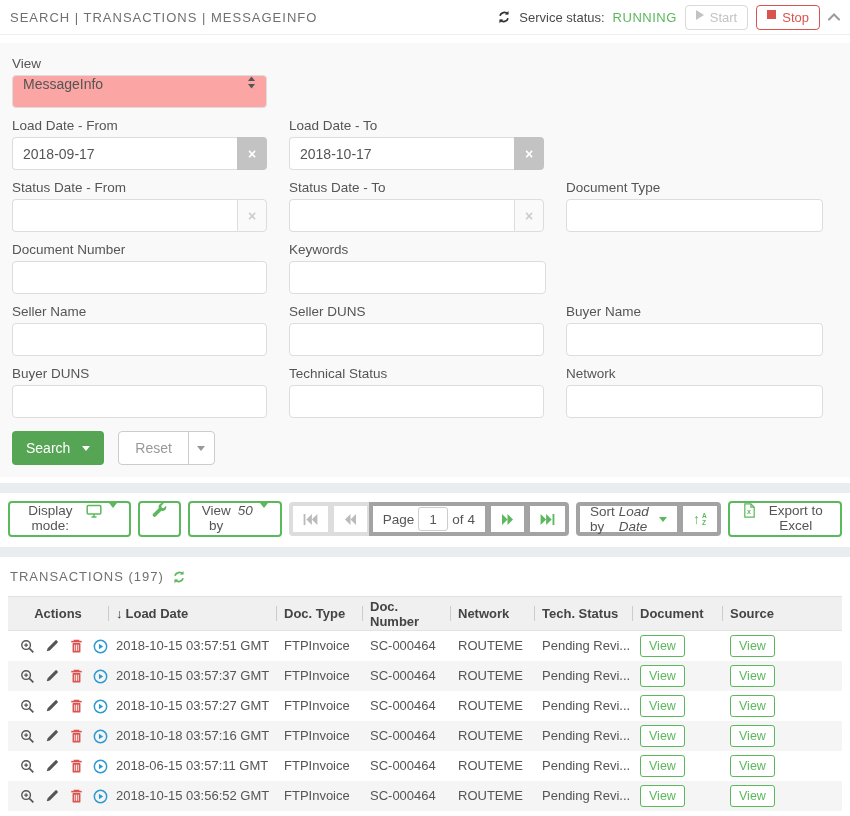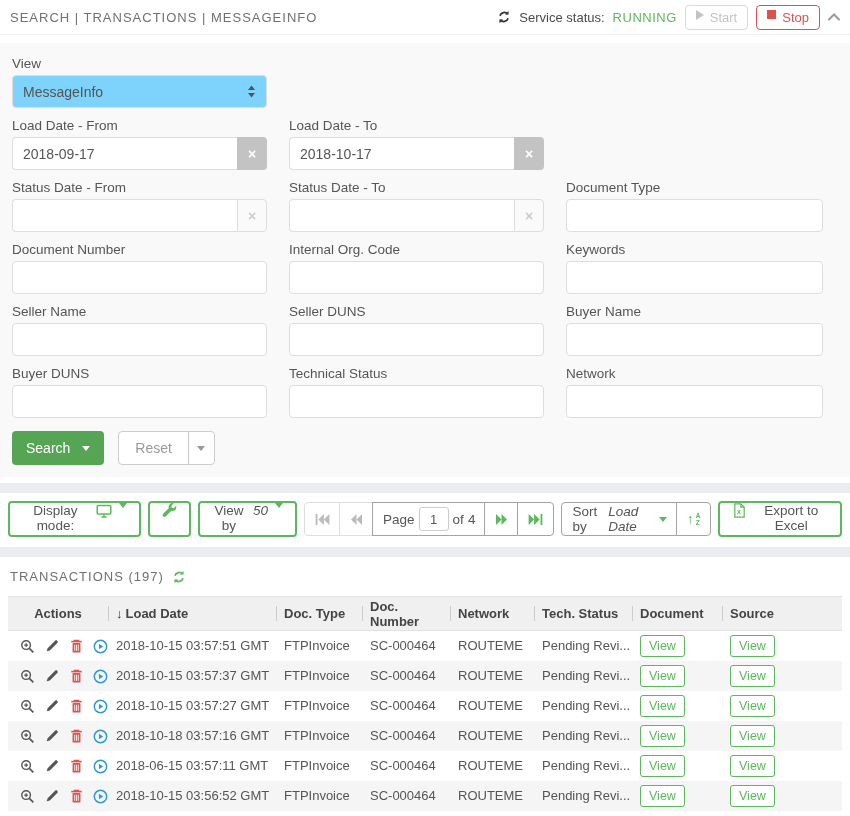--- a/index.html
+++ b/index.html
@@ -25,39 +25,39 @@
   .form-row { display:flex; gap:22px; margin-bottom:9px; }
   .fcol { width:255px; }
   .fcol.wide { width:257px; }
   .flabel { font-size:13.5px; color:#555; line-height:17px; margin-bottom:3px; display:block; }
   .tinput { width:100%; height:33px; border:1px solid #ddd; border-radius:4px; background:#fff; padding:6px 10px; font-size:14px; color:#555; font-family:inherit; outline:none; }
   .igroup { display:flex; }
   .igroup .tinput { border-radius:4px 0 0 4px; border-right:none; flex:1; }
   .addon { width:30px; height:33px; display:flex; align-items:center; justify-content:center; border-radius:0 4px 4px 0; font-size:14px; font-weight:bold; }
   .addon.on { background:#c3c3c3; color:#fff; cursor:pointer; }
   .addon.off { background:#fafafa; color:#ccc; border:1px solid #ddd; }
-  .selbox { height:33px; background:#7dd3fc; border:1px solid #ddd; border-radius:4px; display:flex; align-items:center; padding:0 10px; font-size:14px; color:#555; cursor:pointer; }
+  .selbox { height:33px; background:#fca5a5; border:1px solid #ddd; border-radius:4px; display:flex; padding:0 10px; font-size:14px; color:#555; cursor:pointer; }
   .selbox .spin { margin-left:auto; color:#555; display:flex; }
   .btn-row { display:flex; gap:14px; margin-top:13px; align-items:center; }
   .search-btn { display:inline-flex; align-items:center; height:34px; background:#55a555; color:#fff; border:none; border-radius:4px; font-size:14px; padding:0 14px; gap:12px; cursor:pointer; font-family:inherit; }
   .reset-group { display:inline-flex; height:34px; border:1px solid #ccc; border-radius:4px; background:#fff; overflow:hidden; }
   .reset-main { padding:0 16px; display:flex; align-items:center; font-size:14px; color:#999; cursor:pointer; }
   .reset-caret { width:26px; display:flex; align-items:center; justify-content:center; border-left:1px solid #ccc; color:#999; cursor:pointer; }
   .caret { display:inline-block; width:0; height:0; border-left:4px solid transparent; border-right:4px solid transparent; border-top:5px solid currentColor; }
 
   .band { height:10px; background:#e9edef; }
   .gap6 { height:6px; } .gap8 { height:8px; } .gap10 { height:10px; }
 
   
   .toolbar { display:flex; align-items:center; gap:7px; padding:0 8px; }
   .tbtn { display:inline-flex; align-items:flex-start; gap:7px; height:36px; border:2px solid #5cb85c; border-radius:4px; background:#fff; color:#555; font-size:13.5px; padding:0 12px; cursor:pointer; font-family:inherit; }
   .tbtn .gicon, .tbtn .caret { color:#5cb85c; }
   .italic { font-style:italic; }
   .btn-group { display:inline-flex; }
-  .seg { display:inline-flex; align-items:center; justify-content:center; gap:4px; height:34px; border:1px solid #a3a3a3; background:#fff; color:#555; font-size:13.5px; padding:0 10px; margin-left:-2px; position:relative; z-index:1; cursor:pointer; }
+  .seg { display:inline-flex; align-items:center; justify-content:center; gap:4px; height:34px; border:4px solid #a3a3a3; background:#fff; color:#555; font-size:13.5px; padding:0 10px; margin-left:-2px; position:relative; z-index:1; cursor:pointer; }
   .btn-group .seg:first-child { border-radius:4px 0 0 4px; margin-left:0; }
   .btn-group .seg:last-child { border-radius:0 4px 4px 0; }
   .seg.off { border-color:#ddd; color:#bbb; z-index:0; cursor:default; }
   .seg .gicon { color:#5cb85c; }
   .seg.off .gicon { color:#bbb; }
   .page-input { width:30px; height:24px; border:1px solid #ccc; border-radius:3px; text-align:center; font-size:13px; color:#555; font-family:inherit; outline:none; }
   .sort-az { display:flex; align-items:center; gap:2px; color:#5cb85c; }
   .sort-az .arrow { font-size:14px; line-height:1; }
   .sort-az .letters { display:flex; flex-direction:column; font-size:6.5px; font-weight:bold; line-height:1.1; }
   .export { margin-left:auto; }
@@ -166,24 +166,20 @@
       </div>
       <div class="fcol wide">
         <label class="flabel">Document Type</label>
         <input class="tinput" value="" style="">
       </div>
     </div>
 
     <div class="form-row">
       <div class="fcol">
         <label class="flabel">Document Number</label>
-        <input class="tinput" value="" style="">
-      </div>
-      <div class="fcol">
-        <label class="flabel">Internal Org. Code</label>
         <input class="tinput" value="" style="">
       </div>
       <div class="fcol wide">
         <label class="flabel">Keywords</label>
         <input class="tinput" value="" style="">
       </div>
     </div>
 
     <div class="form-row">
       <div class="fcol">

